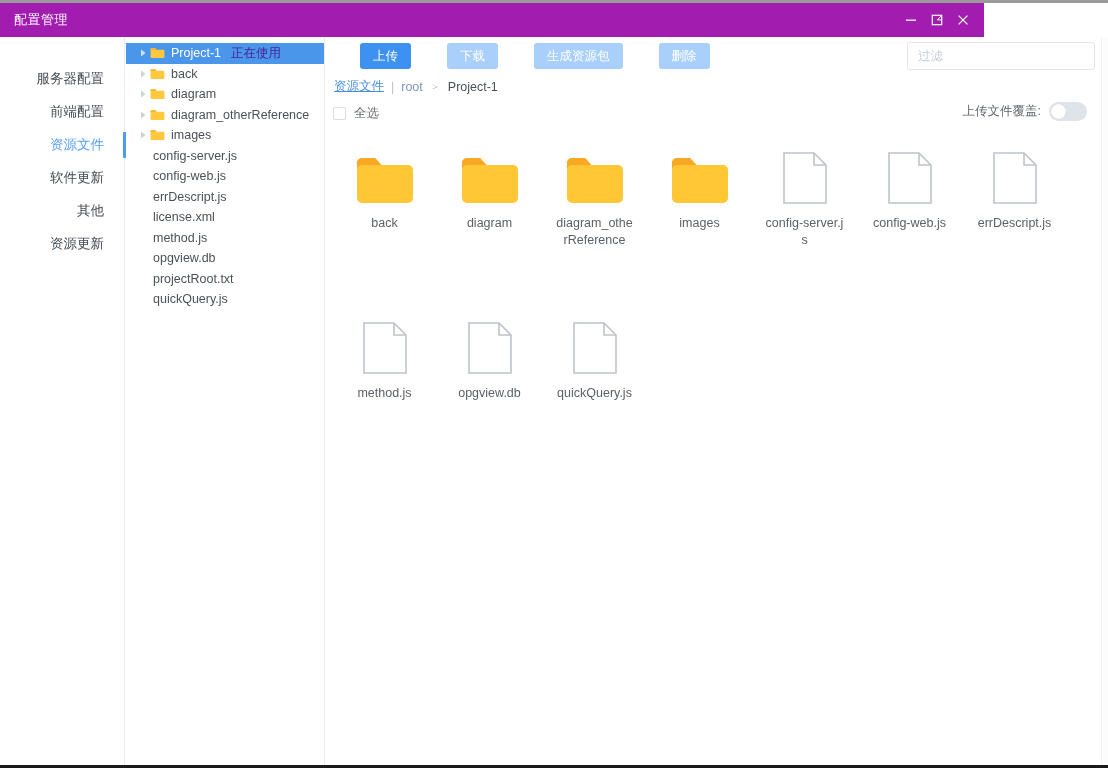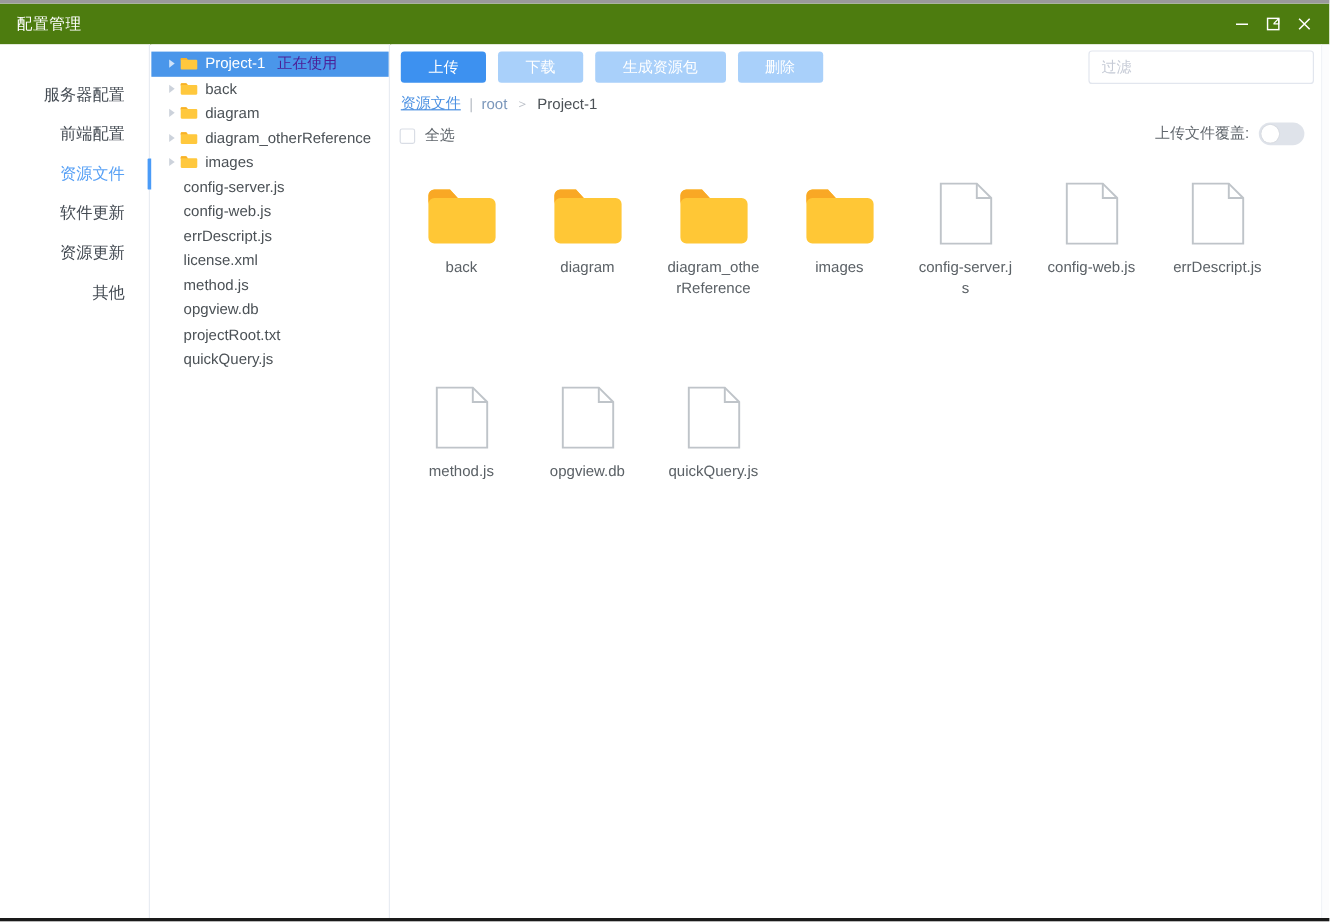--- a/index.html
+++ b/index.html
@@ -14,22 +14,22 @@
     width: 1108px; height: 768px;
     background: #ffffff;
     border-top: 3px solid #9a9a9a;
     border-bottom: 3px solid #1a1a1a;
     overflow: hidden;
   }
 
   
   .titlebar {
     position: absolute; top: 0; left: 0;
-    width: 1108px; height: 34px;
-    background: #4d7c0f;
+    width: 984px; height: 34px;
+    background: #a21caf;
     display: flex; align-items: center;
   }
   .titlebar-title {
     margin-left: 14px;
     color: #ffffff;
     font-size: 13px;
     letter-spacing: 0.5px;
   }
   .titlebar-spacer { flex: 1 1 auto; }
   .win-btns { display: flex; align-items: center; height: 34px; margin-right: 8px; }
@@ -121,28 +121,29 @@
     width: 6px; height: 731px;
     background: #fcfcfd;
   }
 
   .toolbar {
     position: absolute; top: 6px; left: 8px;
     display: flex; align-items: center; gap: 10px;
   }
   .btn {
     height: 26px;
-    padding: 0 23px;
+    padding: 0 13px;
     border: none; border-radius: 3px;
     font-family: "Liberation Sans", sans-serif;
     font-size: 12.5px;
     color: #ffffff;
     background: #a9d0fa;
     cursor: pointer;
     line-height: 26px;
+    margin-left: 26px;
   }
   .btn.primary { background: #3d91f0; }
 
   .filter-box {
     position: absolute; top: 5px; right: 6px;
     width: 188px; height: 28px;
     border: 1px solid #e2e6ee;
     border-radius: 3px;
     background: #ffffff;
   }
@@ -272,24 +273,24 @@
     <div class="side-item">
       <span>前端配置</span>
     </div>
     <div class="side-item active">
       <span>资源文件</span>
     </div>
     <div class="side-item">
       <span>软件更新</span>
     </div>
     <div class="side-item">
+      <span>其他</span>
+    </div>
+    <div class="side-item">
       <span>资源更新</span>
-    </div>
-    <div class="side-item">
-      <span>其他</span>
     </div>
   </div>
 
   <div class="tree">
 
     <div class="tree-row selected">
       <span class="tree-arrow">
         <svg width="7" height="8" viewBox="0 0 7 8">
             <path d="M1 0.6 L5.6 4 L1 7.4 Z" fill="#cfe3fa"></path>
           </svg>

